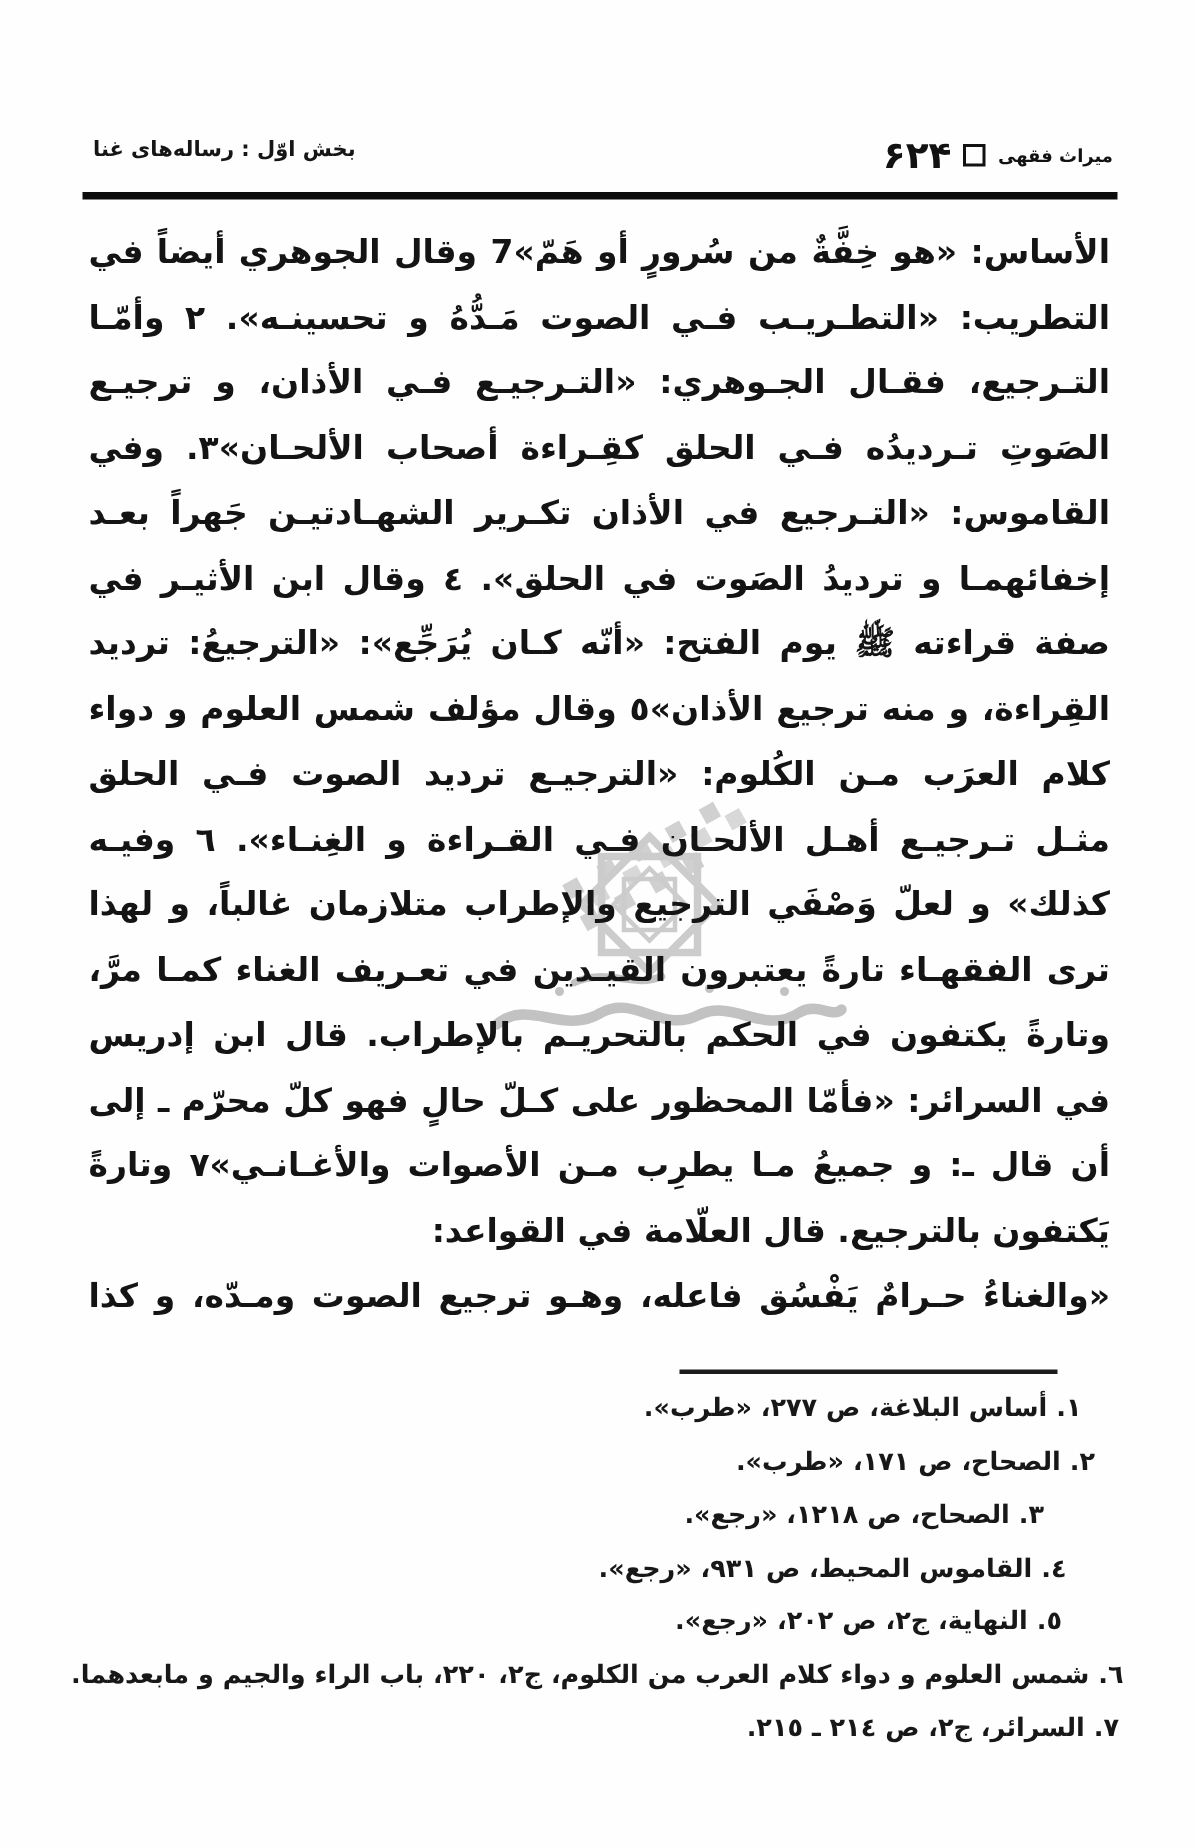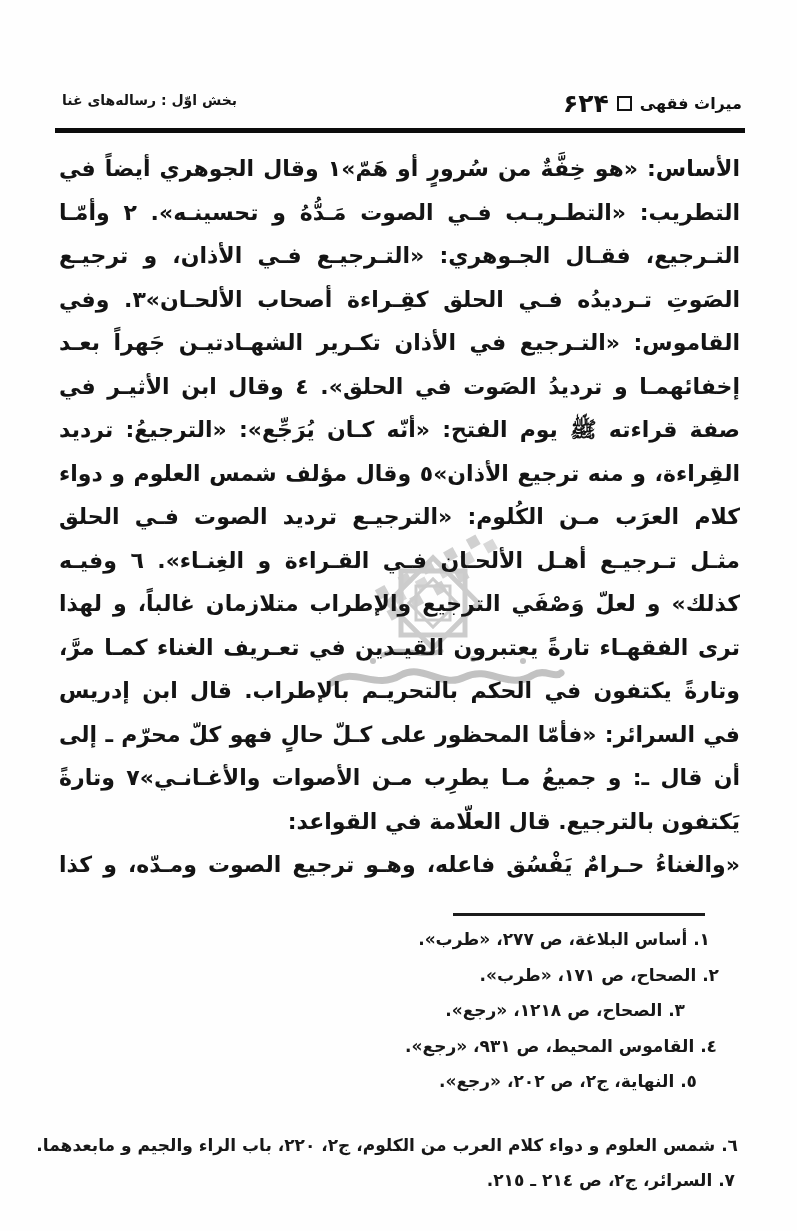--- a/index.html
+++ b/index.html
@@ -22,21 +22,21 @@
     white-space: nowrap;
     z-index: 2;
   }
   .header-right {
     position: absolute; top: 89px; right: 55px;
     display: flex; flex-direction: row; align-items: center;
     direction: rtl; gap: 8px;
     font-weight: 700; color: #121212;
     z-index: 2;
   }
-  .header-right .book-title { font-size: 16px; white-space: nowrap; }
+  .header-right .book-title { font-size: 12px; white-space: nowrap; }
   .header-right .sq {
     width: 11px; height: 11px;
     border: 2.5px solid #121212;
     display: inline-block;
     background: transparent;
   }
   .header-right .pagenum { font-size: 25px; letter-spacing: 3px; }
   .head-rule {
     position: absolute; top: 128px; left: 55px;
     width: 690px; height: 5px;
@@ -60,38 +60,38 @@
   }
   .line.short { text-align-last: right; }
   
   .fn-rule {
     position: absolute; top: 913px; right: 92px;
     width: 252px; height: 2.5px;
     background: #1c1c1c;
     z-index: 1;
   }
   .footnotes {
-    position: absolute; top: 922px; right: 57px;
+    position: absolute; top: 922px; right: 46px;
     width: 681px;
     direction: rtl;
     z-index: 1;
   }
   .fn {
     font-size: 17px; font-weight: 700; color: #181818;
     line-height: 35.5px;
     text-align: right;
     white-space: nowrap;
   }
   
   .fn:nth-child(1) { margin-right: 30px; }
   .fn:nth-child(2) { margin-right: 21px; }
   .fn:nth-child(3) { margin-right: 55px; }
-  .fn:nth-child(4) { margin-right: 23px; }
+  .fn:nth-child(4) { margin-right: 40px; }
   .fn:nth-child(5) { margin-right: 43px; }
-  .fn:nth-child(6) { margin-right: 2px; margin-top: 28px; }
+  .fn:nth-child(6) { margin-right: 2px; }
   .fn:nth-child(7) { margin-right: 5px; }
   
   .watermark {
     position: absolute; left: 323px; top: 533px;
     width: 245px; height: 180px;
     z-index: 0;
     opacity: 0.85;
   }
 </style>
 </head>
@@ -142,21 +142,21 @@
         <path d="M8 150 C30 132 52 158 78 142 C100 130 118 156 142 144 C166 132 186 158 210 142 C222 135 232 146 238 140" stroke-width="7"></path>
         <path d="M60 122 C80 112 100 126 118 118" stroke-width="5"></path>
         <circle cx="50" cy="128" r="3" fill="#b8b8b8" stroke="none"></circle>
         <circle cx="150" cy="126" r="3" fill="#b8b8b8" stroke="none"></circle>
         <circle cx="200" cy="128" r="3" fill="#b8b8b8" stroke="none"></circle>
       </g>
     </g>
   </svg>
 
   <div class="body-text">
-    <div class="line">الأساس: «هو خِفَّةٌ من سُرورٍ أو هَمّ»١ وقال الجوهري أيضاً في</div>
+    <div class="line">الأساس: «هو خِفَّةٌ من سُرورٍ أو هَمّ»7 وقال الجوهري أيضاً في</div>
     <div class="line">التطريب: «التطـريـب فـي الصوت مَـدُّهُ و تحسينـه». ٢ وأمّـا</div>
     <div class="line">التـرجيع، فقـال الجـوهري: «التـرجيـع فـي الأذان، و ترجيـع</div>
     <div class="line">الصَوتِ تـرديدُه فـي الحلق كقِـراءة أصحاب الألحـان»٣. وفي</div>
     <div class="line">القاموس: «التـرجيع في الأذان تكـرير الشهـادتيـن جَهراً بعـد</div>
     <div class="line">إخفائهمـا و ترديدُ الصَوت في الحلق». ٤ وقال ابن الأثيـر في</div>
     <div class="line">صفة قراءته ﷺ يوم الفتح: «أنّه كـان يُرَجِّع»: «الترجيعُ: ترديد</div>
     <div class="line">القِراءة، و منه ترجيع الأذان»٥ وقال مؤلف شمس العلوم و دواء</div>
     <div class="line">كلام العرَب مـن الكُلوم: «الترجيـع ترديد الصوت فـي الحلق</div>
     <div class="line">مثـل تـرجيـع أهـل الألحـان فـي القـراءة و الغِنـاء». ٦ وفيـه</div>
     <div class="line">كذلك» و لعلّ وَصْفَي الترجيع والإطراب متلازمان غالباً، و لهذا</div>

